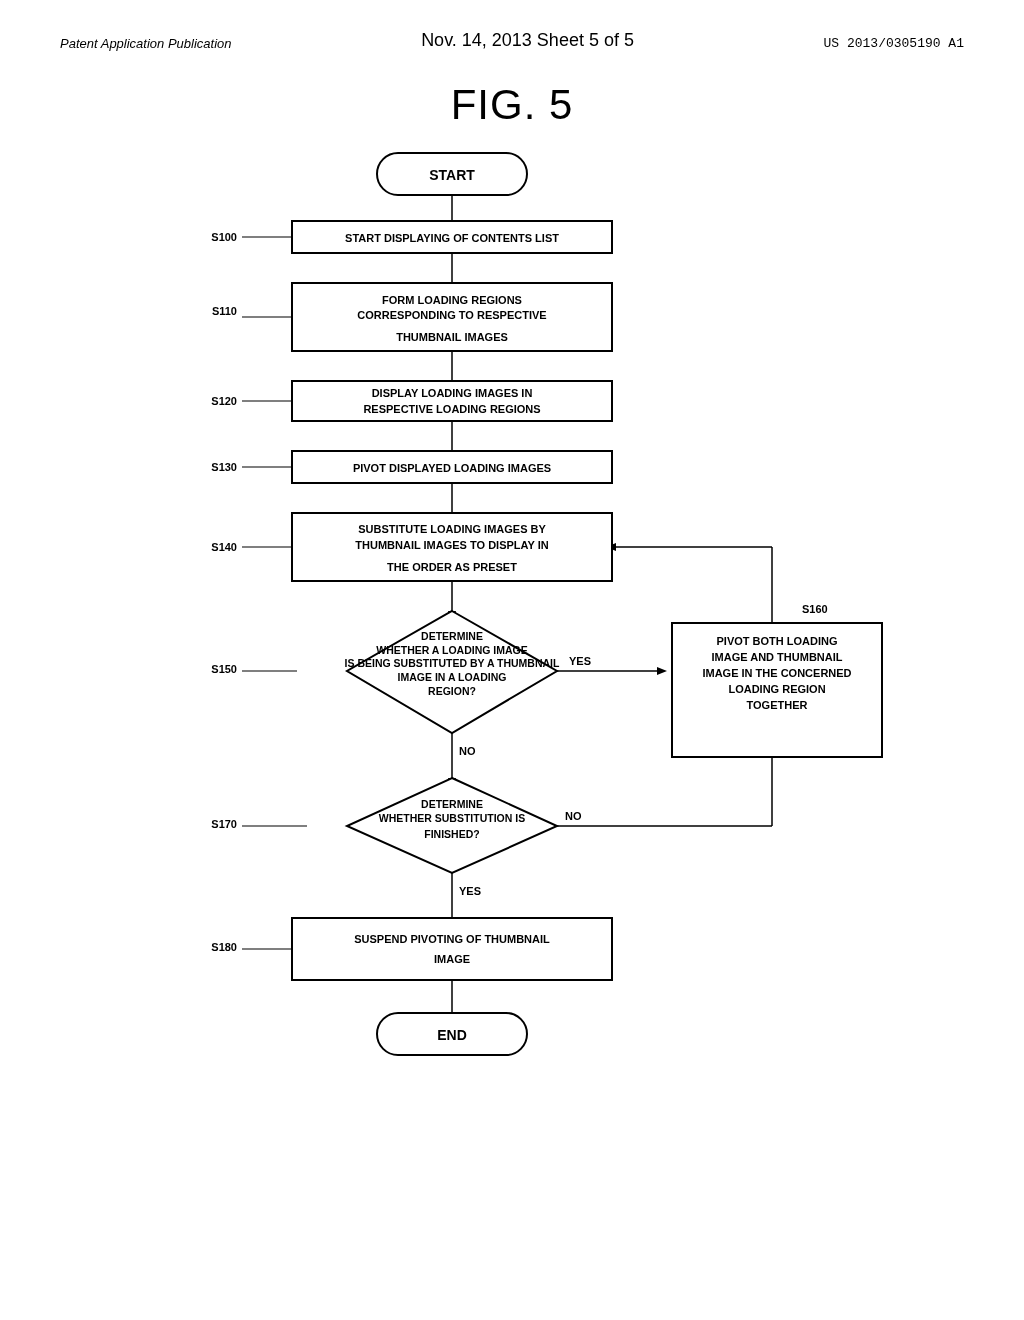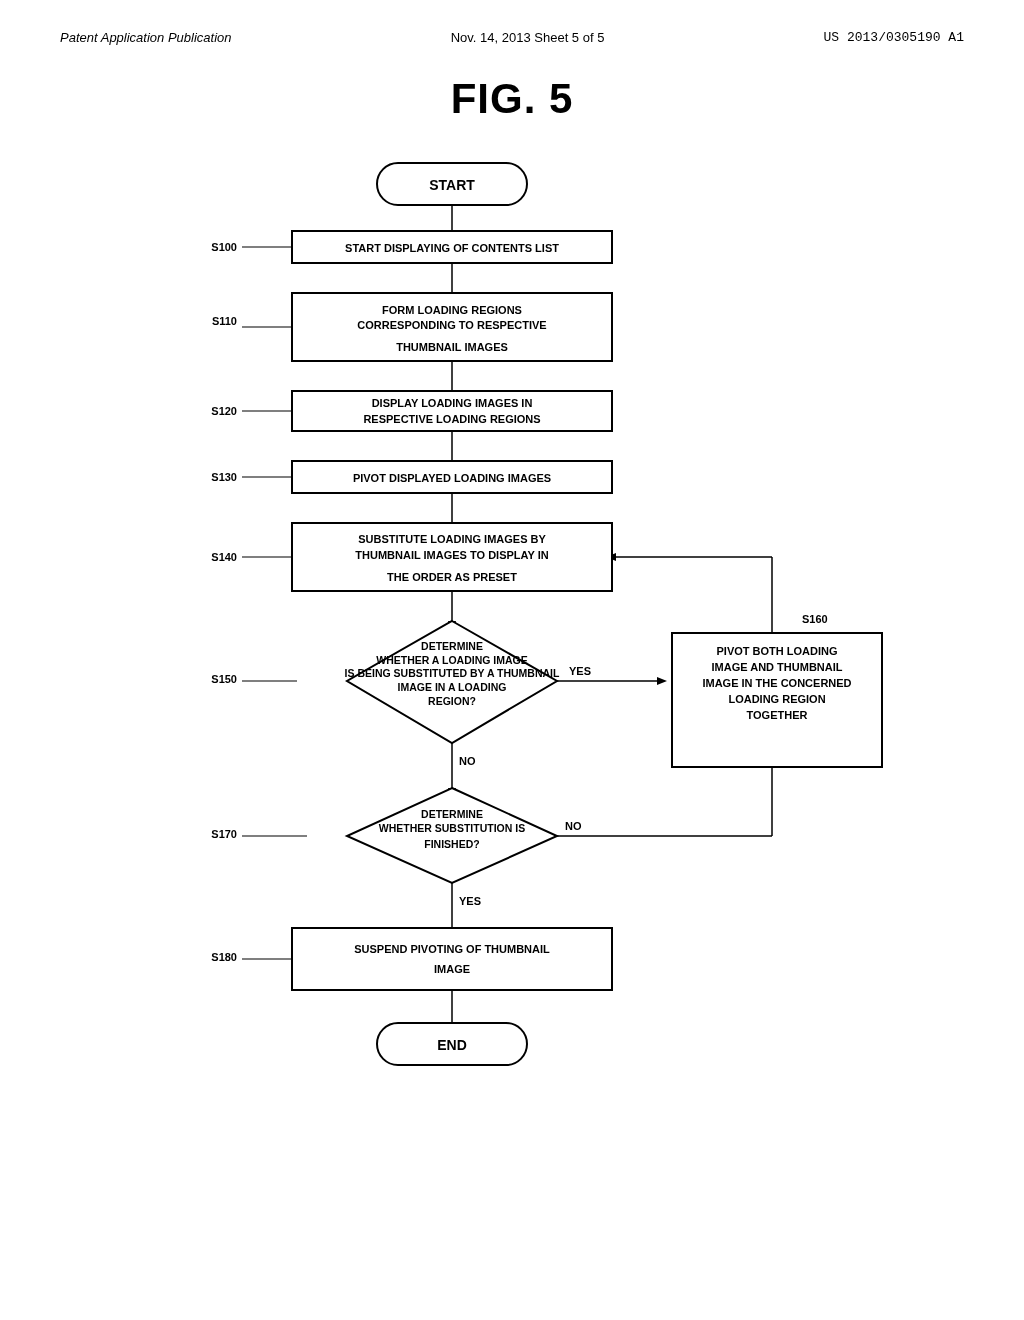--- a/index.html
+++ b/index.html
@@ -14,29 +14,29 @@
 
     .page-header {
       display: flex;
       justify-content: space-between;
       align-items: flex-end;
       padding: 30px 60px 10px 60px;
       font-size: 13px;
     }
 
     .header-left { font-style: italic; }
-    .header-center { font-size: 13px; }
+    .header-center { font-size: 18px; }
     .header-right { font-size: 13px; font-family: Liberation Mono, monospace; }
 
     .fig-title {
       text-align: center;
       font-size: 42px;
-      font-weight: bold;
+      font-weight: normal;
       margin-top: 20px;
-      margin-bottom: 30px;
+      margin-bottom: 14px;
       letter-spacing: 1px;
     }
 
     .flowchart-container {
       position: relative;
       width: 860px;
       margin: 0 auto;
       padding-bottom: 40px;
     }
 

